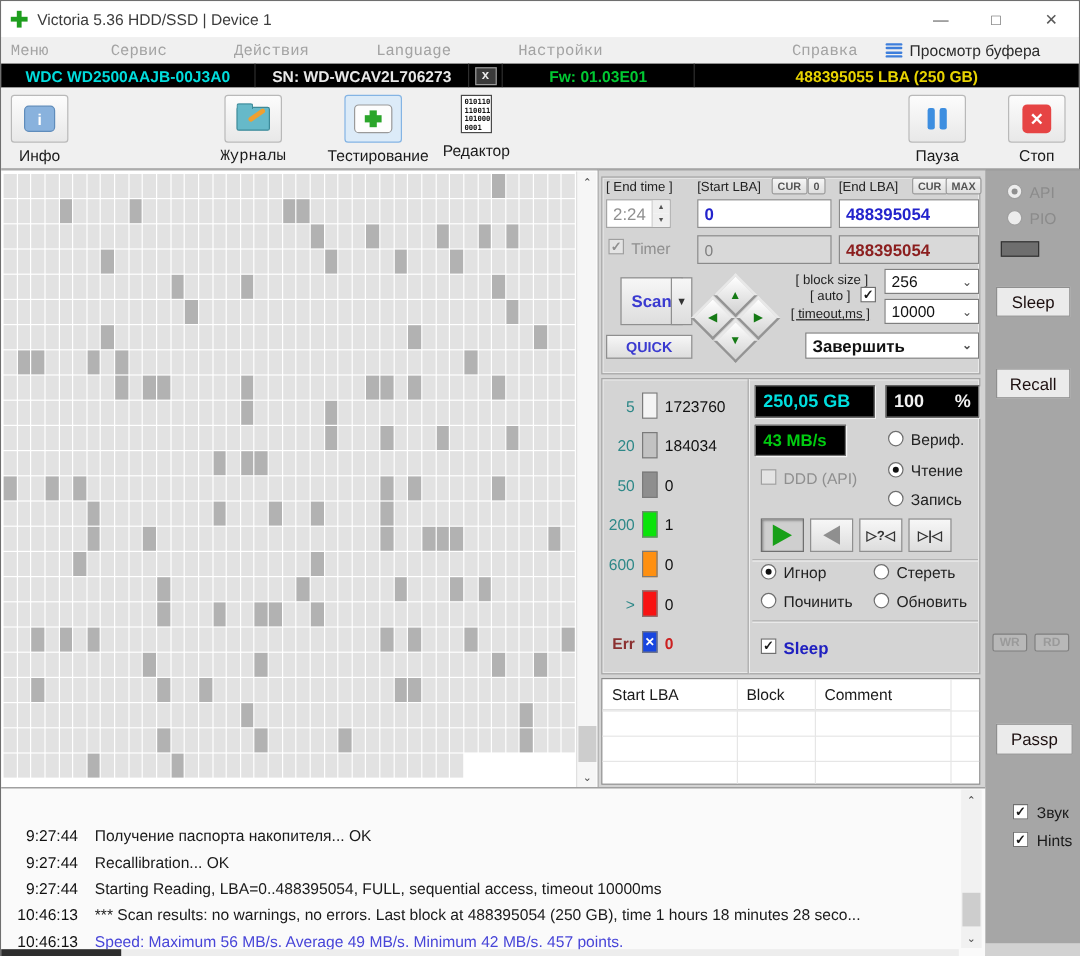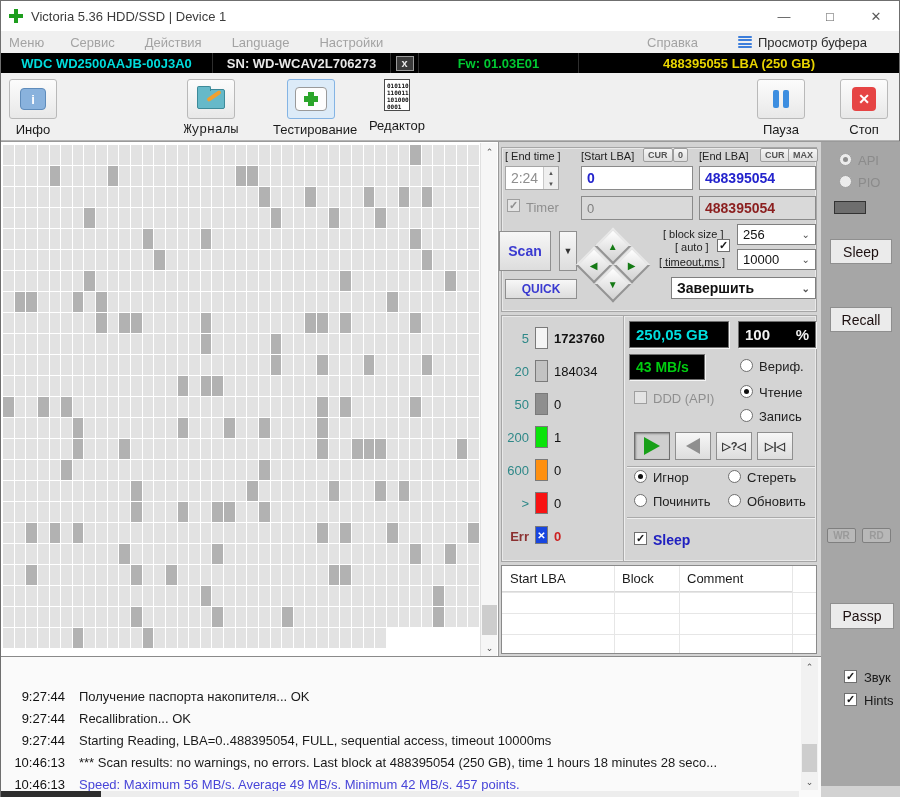--- a/index.html
+++ b/index.html
@@ -10,21 +10,21 @@
   .titlebar { position:absolute; left:0; top:0; width:100%; height:30px; background:#fff; display:flex; align-items:center; }
   .app-icon { width:14px; height:14px; position:relative; margin:0 8px 0 8px; }
   .app-icon::before { content:""; position:absolute; left:5px; top:0; width:4px; height:14px; background:#1e9e1e; }
   .app-icon::after { content:""; position:absolute; left:0; top:5px; width:14px; height:4px; background:#1e9e1e; }
   .title-text { font-size:13px; color:#3c3c3c; }
   .winbtns { margin-left:auto; display:flex; height:30px; }
   .winbtn { width:46px; height:30px; display:flex; align-items:center; justify-content:center; font-size:13px; color:#5a5a5a; }
 
   
   .menubar { position:absolute; left:0; top:30px; width:100%; height:22px; background:#f0f0f0; display:flex; align-items:center; font-size:13px; color:#a3a3a3; }
-  .menu-item { padding:0 1px; }
+  .menu-item { padding:0 14px;font-family:Liberation Mono, monospace; }
   .menu-item:first-child { padding-left:8px; }
   .menu-spravka { position:absolute; left:645px; }
   .buffer-view { position:absolute; left:737px; display:flex; align-items:center; gap:6px; color:#2b2b2b; }
   .list-icon { width:14px; height:12px; display:flex; flex-direction:column; justify-content:space-between; }
   .list-icon i { height:2px; background:#3d7edb; border-radius:1px; }
 
   
   .devicebar { position:absolute; left:0; top:52px; width:100%; height:20px; background:#000; display:flex; align-items:center; font-size:13px; font-weight:bold; }
   .seg { height:100%; display:flex; align-items:center; justify-content:center; border-right:1px solid #2e2e2e; }
   .seg-model { width:212px; color:#00dcdc; }
@@ -1230,21 +1230,21 @@
         </span>
     </div>
     <div class="field blue" style="left:82px; top:24px; width:112px; height:24px;">0</div>
     <div class="field blue" style="left:200px; top:24px; width:117px; height:24px;">488395054</div>
 
     <span class="cb checked dis" style="left:8px; top:57px;"></span>
     <div class="slabel dim" style="left:27px; top:58px; font-size:13px;">Timer</div>
     <div class="field disabled" style="left:82px; top:54px; width:112px; height:24px; font-size:13px;">0</div>
     <div class="field darkred" style="left:200px; top:54px; width:117px; height:24px;">488395054</div>
 
-    <div class="pbtn blue" style="left:0; top:89px; width:52px; height:40px; font-size:14px;">Scan</div>
+    <div class="pbtn blue" style="left:18px; top:89px; width:52px; height:40px; font-size:14px;">Scan</div>
     <div class="pbtn" style="left:60px; top:89px; width:18px; height:40px; font-size:9px; color:#333;">▼</div>
     <div class="pbtn blue" style="left:6px; top:137px; width:72px; height:20px; font-size:12px;">QUICK</div>
 
     <div class="diamond" style="left:101px; top:91px;">
         <span>▲</span>
       </div>
     <div class="diamond" style="left:82px; top:110px;">
         <span>◀</span>
       </div>
     <div class="diamond" style="left:120px; top:110px;">
@@ -1269,21 +1269,21 @@
     <div class="combo" style="left:172px; top:135px; width:145px; height:22px; font-weight:bold; font-size:14px;">
       <span>Завершить</span>
         <span class="chev">⌄</span>
     </div>
 
     <div class="group" style="left:2px; top:173px; width:316px; height:247px;"></div>
     <div class="vdivline" style="left:124px; top:174px; height:245px;"></div>
 
     <div class="statrow-label" style="left:0px; top:189px;">5</div>
     <span class="chip" style="left: 36px; top: 185px; background-color: rgb(244, 244, 244);"></span>
-    <div class="statval" style="left:55px; top:189px;font-weight:bold;">1723760</div>
+    <div class="statval" style="left:55px; top:189px;">1723760</div>
 
     <div class="statrow-label" style="left:0px; top:222px;">20</div>
     <span class="chip" style="left: 36px; top: 218px; background-color: rgb(194, 194, 194);"></span>
     <div class="statval" style="left:55px; top:222px;">184034</div>
 
     <div class="statrow-label" style="left:0px; top:255px;">50</div>
     <span class="chip" style="left: 36px; top: 251px; background-color: rgb(142, 142, 142);"></span>
     <div class="statval" style="left:55px; top:255px;">0</div>
 
     <div class="statrow-label" style="left:0px; top:288px;">200</div>

